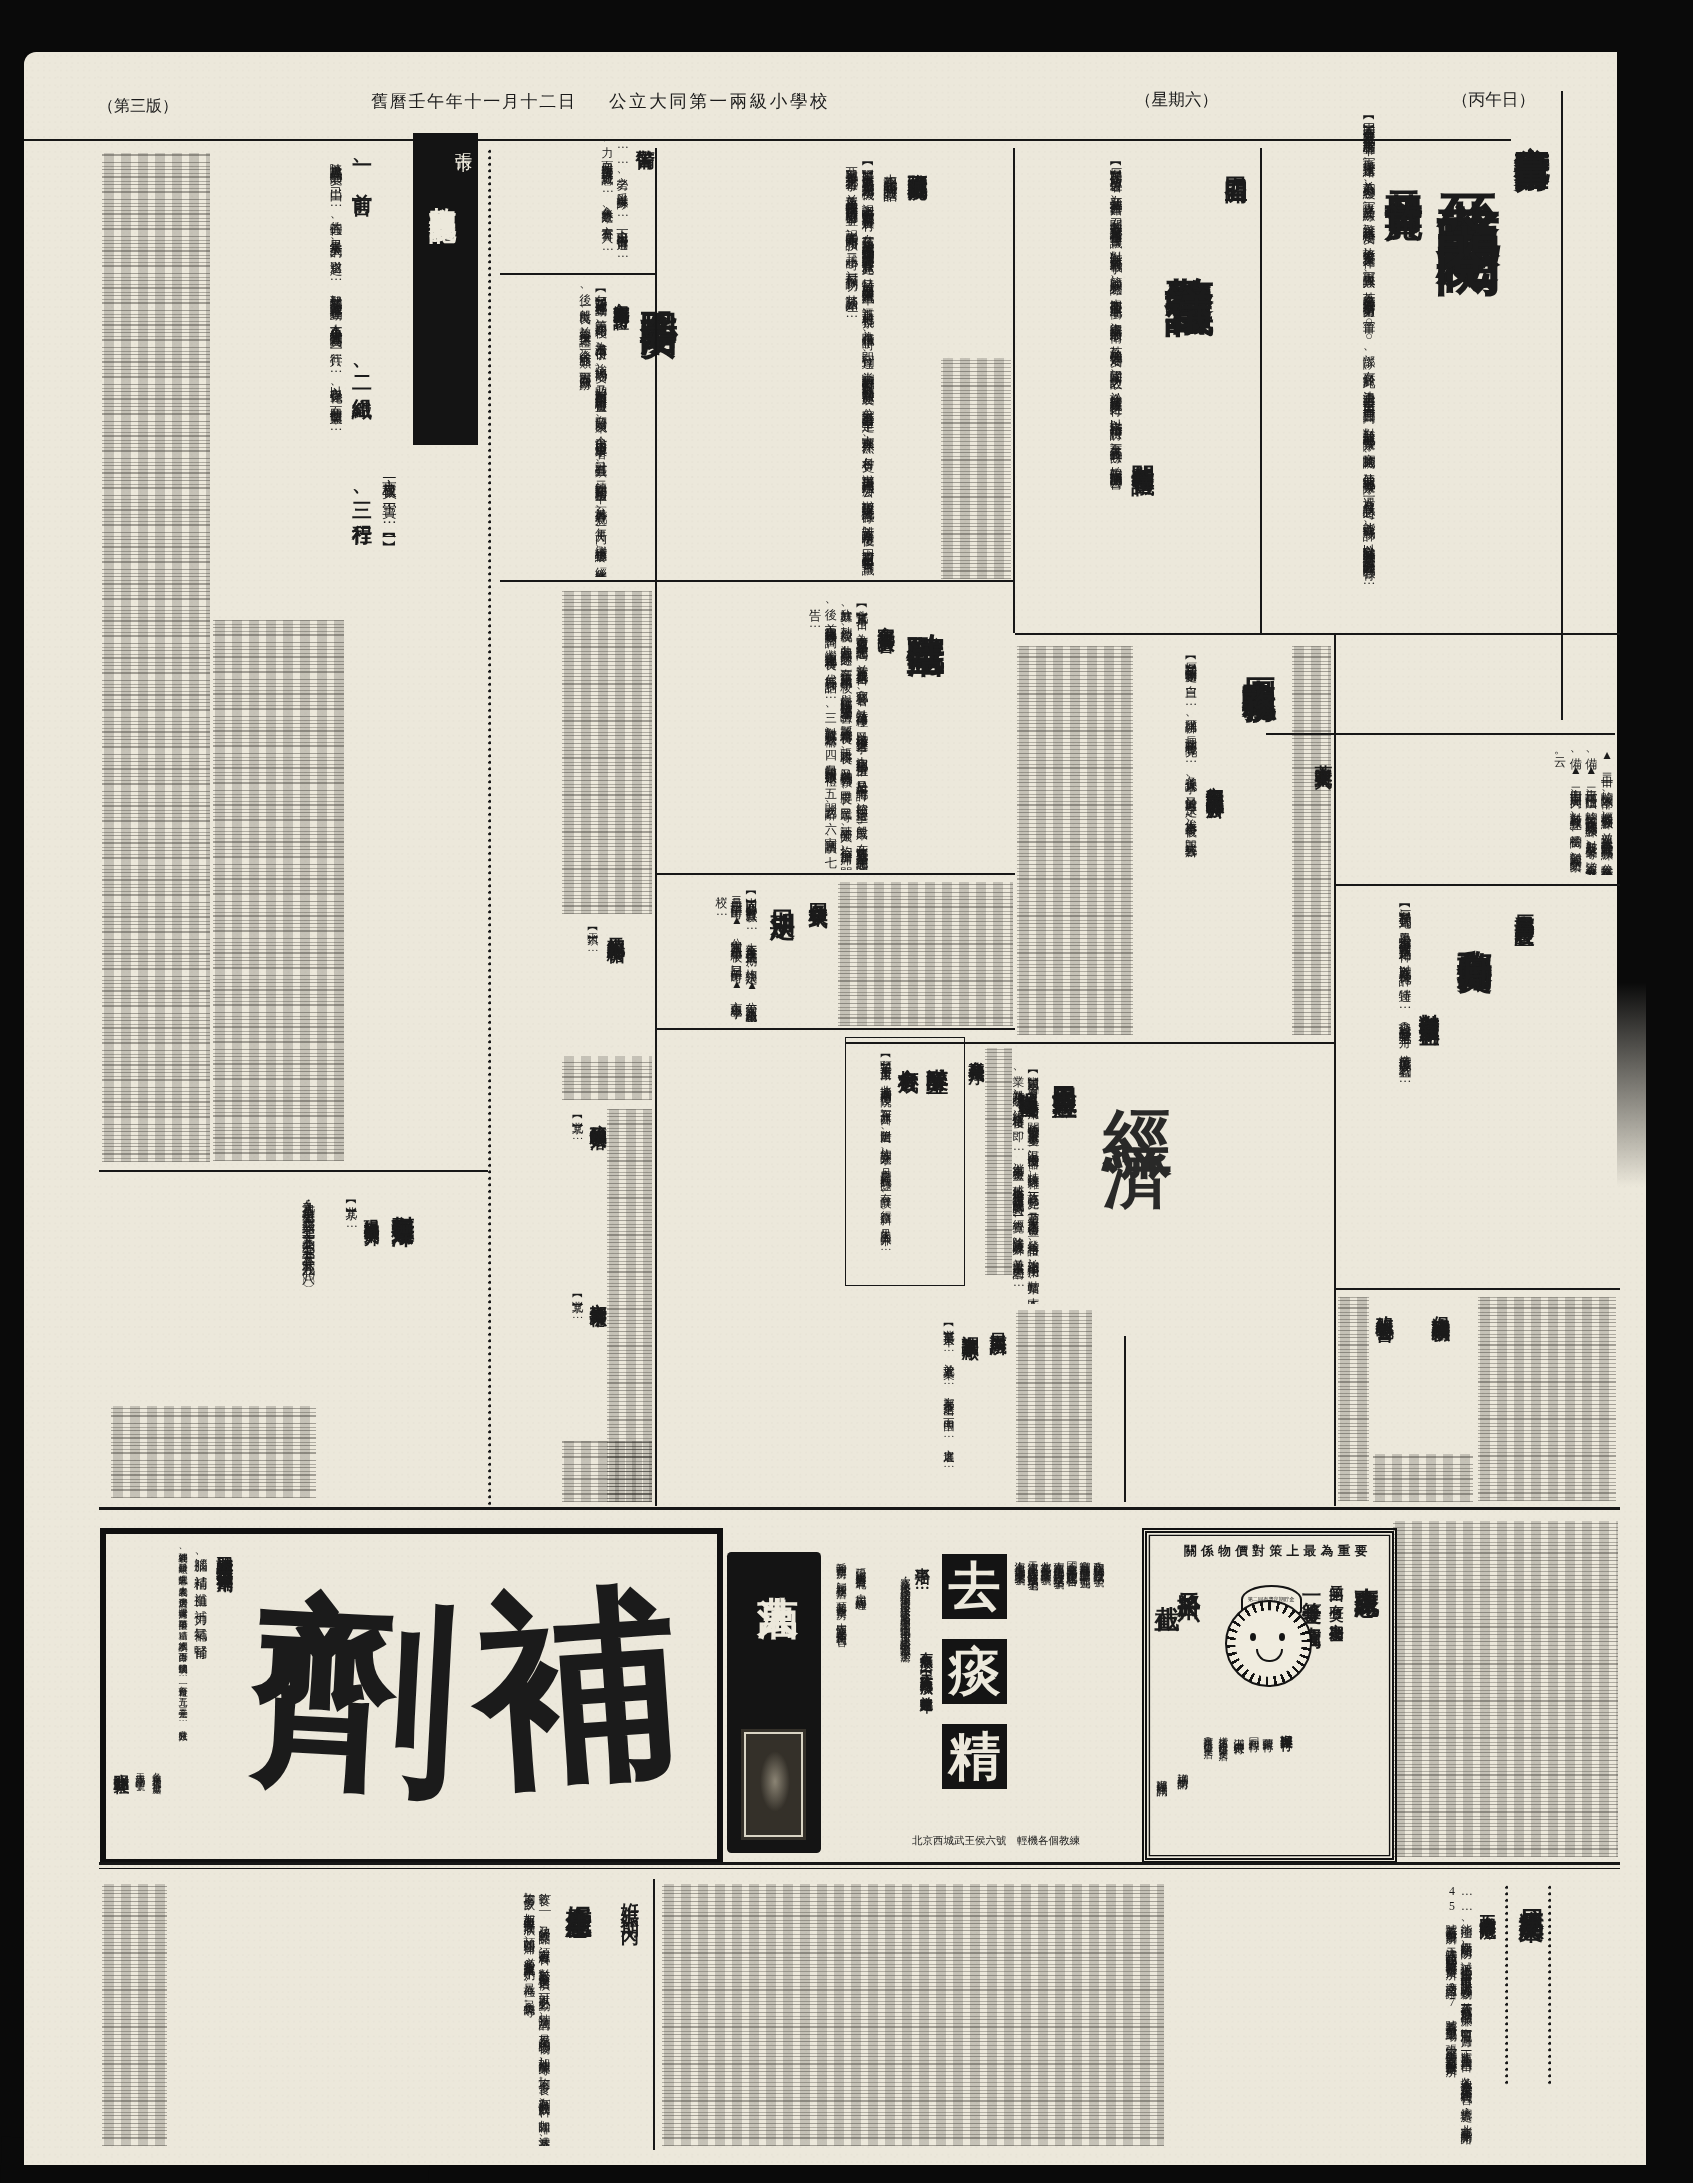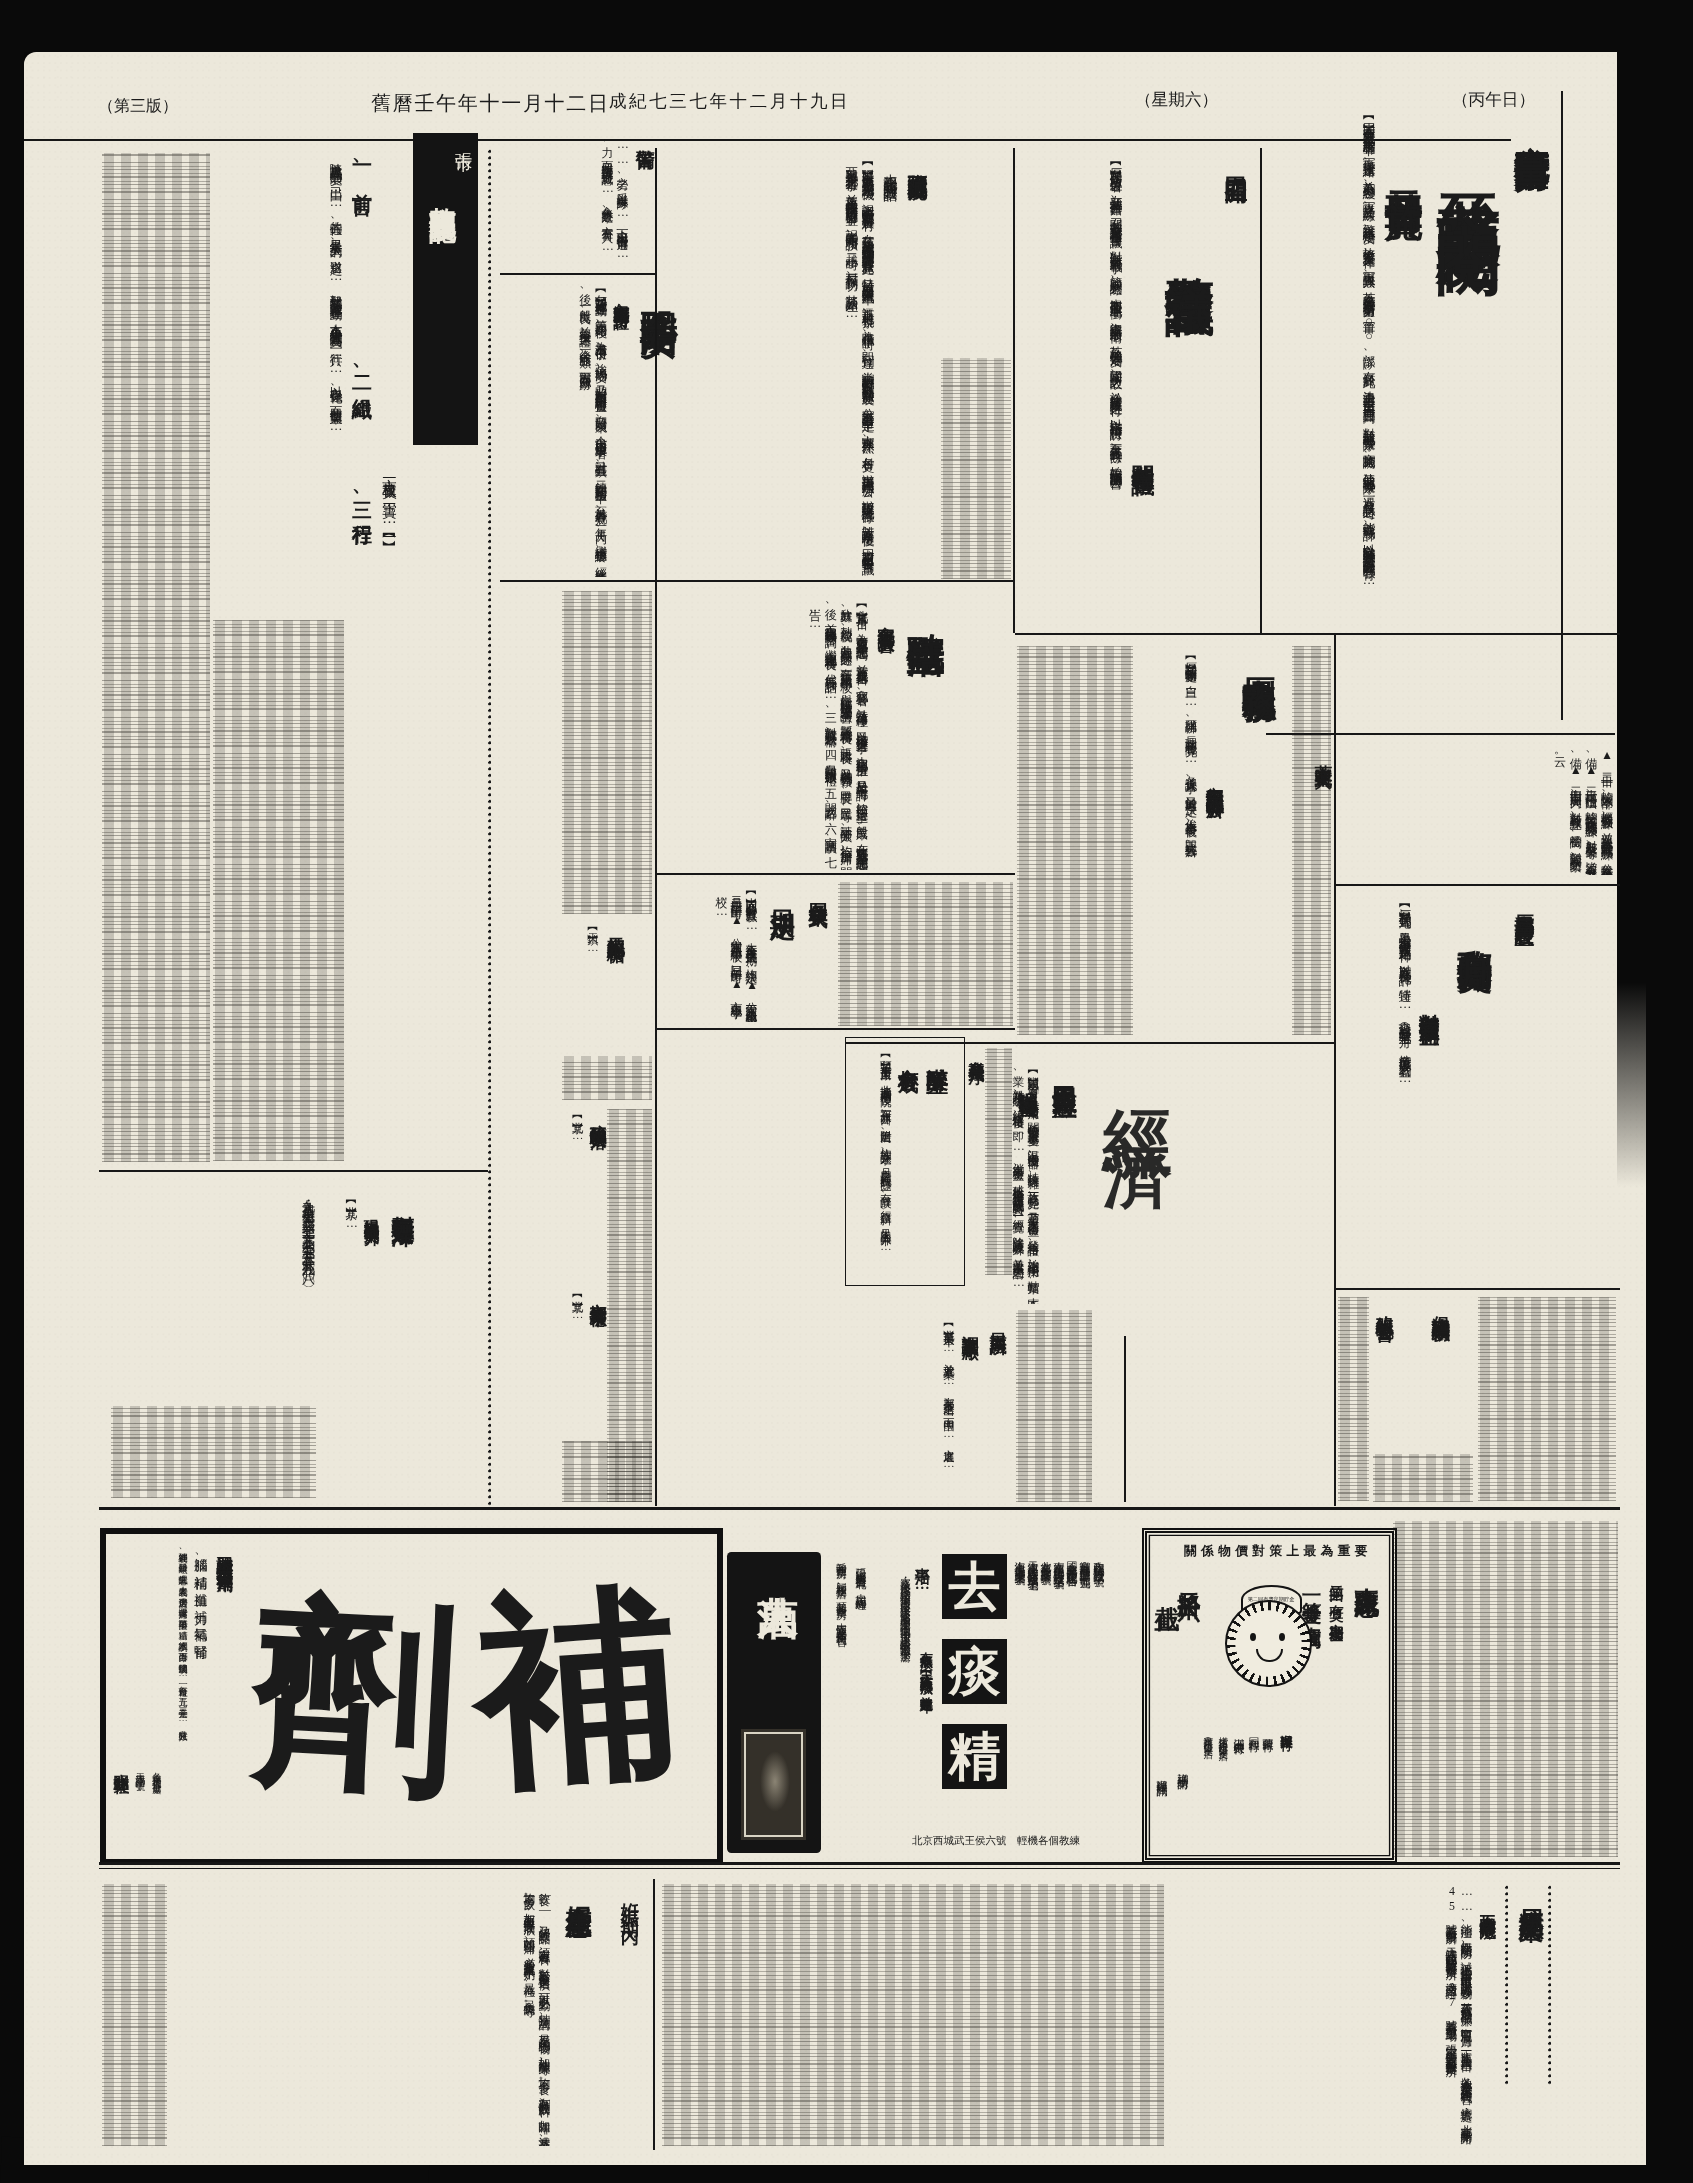--- a/index.html
+++ b/index.html
@@ -43,22 +43,22 @@
 <div class="blk" style="left:1646px;top:0;width:48px;height:2253px"></div>
 <div class="blk" style="left:0;top:2166px;width:1694px;height:87px"></div>
 <div class="blk" style="left:0;top:2142px;width:428px;height:131px;transform:rotate(1.4deg)"></div>
 
 <div id="paper">
 
   <div class="blk" style="left:1593px;top:0;width:29px;height:1135px;background:linear-gradient(to bottom,#0a0a0a 82%,rgba(10,10,10,0))"></div>
 
   <div class="b t hz" style="left:1428px;top:37px;font-size:16.6px">（丙午日）</div>
   <div class="b t hz" style="left:1111px;top:37px;font-size:16.6px">（星期六）</div>
-  <div class="b t hz" style="left:585px;top:37px;font-size:17.5px;letter-spacing:2.6px">成紀七三七年十二月十九日</div>
-  <div class="b t hz" style="left:347px;top:38px;font-size:20px;letter-spacing:1.7px">舊曆壬午年十一月十二日</div>
+  <div class="b t hz" style="left:585px;top:37px;font-size:17.5px;letter-spacing:2.6px">公立大同第一兩級小學校</div>
+  <div class="b t hz" style="left:347px;top:38px;font-size:17px;letter-spacing:1.7px">舊曆壬午年十一月十二日</div>
   <div class="b t hz" style="left:74px;top:44px;font-size:16px">（第三版）</div>
   <div class="hr" style="left:0;top:87px;width:1487px"></div>
 
   <div class="vr" style="left:1537px;top:39px;height:629px"></div>
   <div class="b t v hd" style="left:1485px;top:65px;height:441px;font-size:36px">充實後方警察防衛力量</div>
   <div class="b t v hd" style="left:1403px;top:90px;height:581px;font-size:64px;letter-spacing:6.1px">晉北警隊定期檢閱</div>
   <div class="b t v hd" style="left:1355px;top:111px;height:362px;font-size:38px">廿二至廿四日實施</div>
   <div class="b t v" style="left:1242px;top:59px;width:111px;height:618px;font-size:12.7px">【大同】在大東亞戰爭第二年度勝利聲中、軍警密接連絡、益為刻不容緩、軍隊立於前線、警察隊維持治安、故後方警察之工作、與軍隊無異、茲為充實後方警察防衛力量、晉軍○○部隊、有鑑於此、決由十二月二十二日至二十四日共三日間、對於晉北地區警察隊、實施檢閱、使晉北地區警察隊、遇有一旦緩急之時、能效命戰場計、以分隊戰鬥教練為主要目的之分隊戰鬥教育……</div>
   <div class="hr" style="left:1242px;top:681px;width:349px"></div>
   <div class="b t v" style="left:1332px;top:696px;width:258px;height:127px;font-size:12.2px">▲二十二日　檢閱隊本部、輕機各個教練、並巡視隊本部之分隊戰鬥教練、分隊長在攻擊突擊準備、▲二十三日轉往山陰、檢閱分隊長之小隊戰鬥教練、射擊及突擊等、皆須有充分之準備、▲二十四日返回大同、對於各種教練、一番檢閱、對於國家之防禦、當更有莫大之偉績云。</div>

